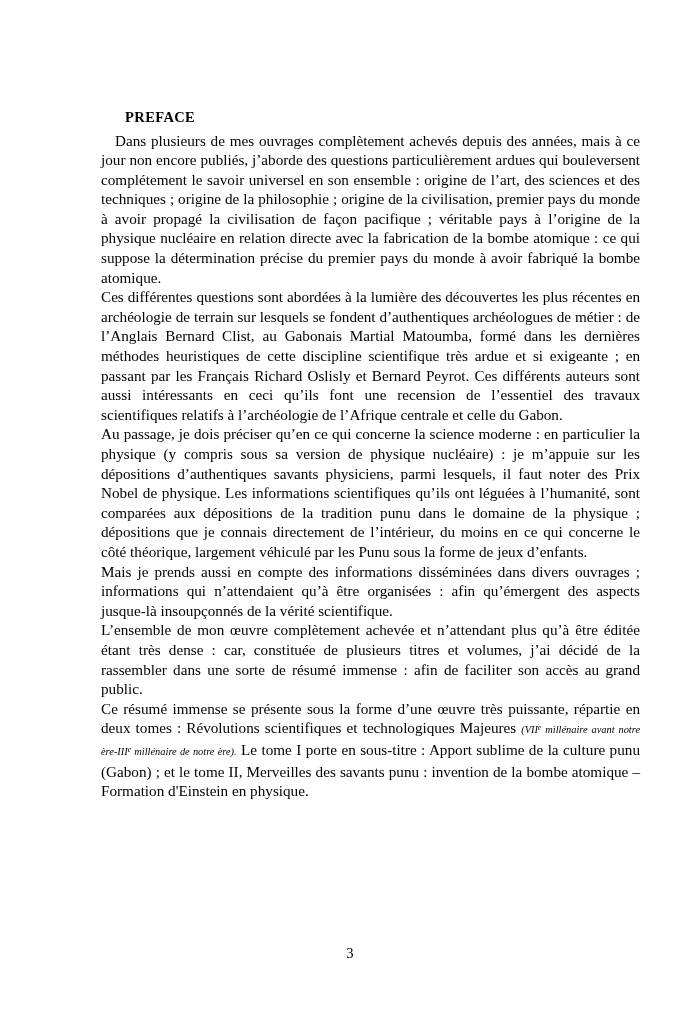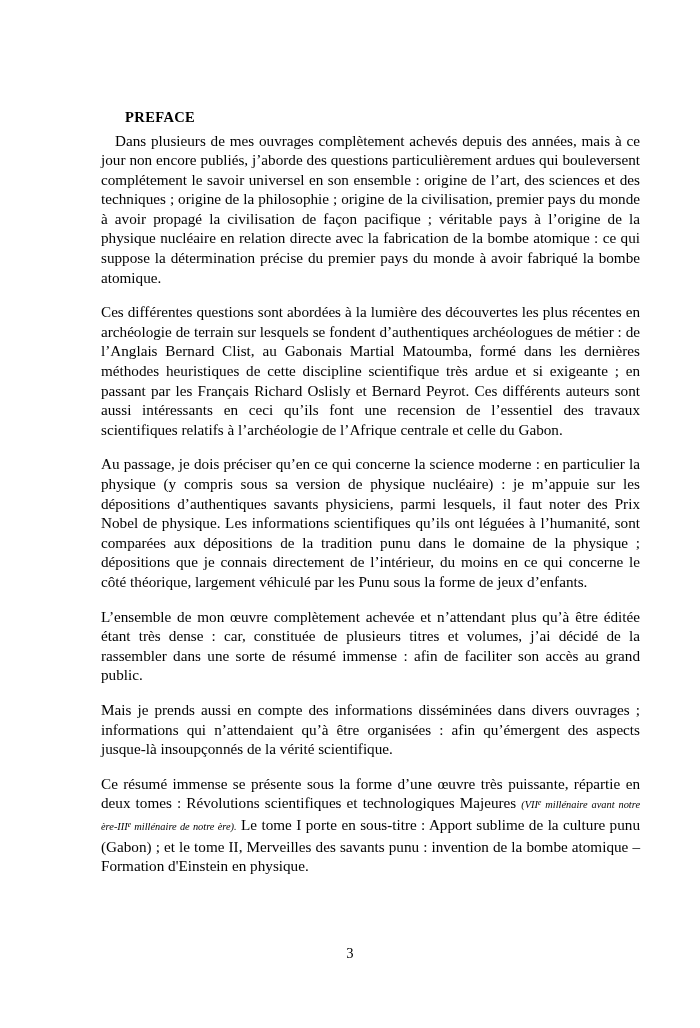--- a/index.html
+++ b/index.html
@@ -45,21 +45,21 @@
   p.para {
     margin: 0;
     font-size: 15.2px;
     line-height: 19.6px;
     text-align: justify;
     text-justify: inter-word;
     hyphens: none;
   }
 
   p.para + p.para {
-    margin-top: 15px;
+    margin-top: 0;
   }
 
   p.first-para {
     text-indent: 14px;
   }
 
   .it {
   }
 
   .small-it {
@@ -91,23 +91,23 @@
   <div class="content">
 
     <h1 class="section-title">PREFACE</h1>
 
     <p class="para first-para">Dans plusieurs de mes ouvrages complètement achevés depuis des années, mais à ce jour non encore publiés, j’aborde des questions particulièrement ardues qui bouleversent complétement le savoir universel en son ensemble : origine de l’art, des sciences et des techniques ; origine de la philosophie ; origine de la civilisation, premier pays du monde à avoir propagé la civilisation de façon pacifique ; véritable pays à l’origine de la physique nucléaire en relation directe avec la fabrication de la bombe atomique : ce qui suppose la détermination précise du premier pays du monde à avoir fabriqué la bombe atomique.</p>
 
     <p class="para">Ces différentes questions sont abordées à la lumière des découvertes les plus récentes en archéologie de terrain sur lesquels se fondent d’authentiques archéologues de métier : de l’Anglais Bernard Clist, au Gabonais Martial Matoumba, formé dans les dernières méthodes heuristiques de cette discipline scientifique très ardue et si exigeante ; en passant par les Français Richard Oslisly et Bernard Peyrot. Ces différents auteurs sont aussi intéressants en ceci qu’ils font une recension de l’essentiel des travaux scientifiques relatifs à l’archéologie de l’Afrique centrale et celle du Gabon.</p>
 
     <p class="para">Au passage, je dois préciser qu’en ce qui concerne la science moderne : en particulier la physique (y compris sous sa version de physique nucléaire) : je m’appuie sur les dépositions d’authentiques savants physiciens, parmi lesquels, il faut noter des Prix Nobel de physique. Les informations scientifiques qu’ils ont léguées à l’humanité, sont comparées aux dépositions de la tradition punu dans le domaine de la physique ; dépositions que je connais directement de l’intérieur, du moins en ce qui concerne le côté théorique, largement véhiculé par les Punu sous la forme de jeux d’enfants.</p>
 
+    <p class="para">Mais je prends aussi en compte des informations disséminées dans divers ouvrages ; informations qui n’attendaient qu’à être organisées : afin qu’émergent des aspects jusque-là insoupçonnés de la vérité scientifique.</p>
+
     <p class="para">L’ensemble de mon œuvre complètement achevée et n’attendant plus qu’à être éditée étant très dense : car, constituée de plusieurs titres et volumes, j’ai décidé de la rassembler dans une sorte de résumé immense : afin de faciliter son accès au grand public.</p>
-
-    <p class="para">Mais je prends aussi en compte des informations disséminées dans divers ouvrages ; informations qui n’attendaient qu’à être organisées : afin qu’émergent des aspects jusque-là insoupçonnés de la vérité scientifique.</p>
 
     <p class="para"><span>Ce résumé immense se présente sous la forme d’une œuvre très puissante, répartie en deux tomes : </span><span class="it">Révolutions scientifiques et technologiques Majeures</span> <span class="small-it"><span>(VII</span><sup>e</sup><span> millénaire avant notre ère-III</span><sup>e</sup><span> millénaire de notre ère).</span></span><span> Le tome I porte en sous-titre : </span><span class="it">Apport sublime de la culture punu (Gabon)</span><span> ; et le tome II, </span><span class="it">Merveilles des savants punu : invention de la bombe atomique – Formation d'Einstein en physique.</span></p>
 
   </div>
 
   <div class="folio">3</div>
 
 </div>
 
 </body></html>

